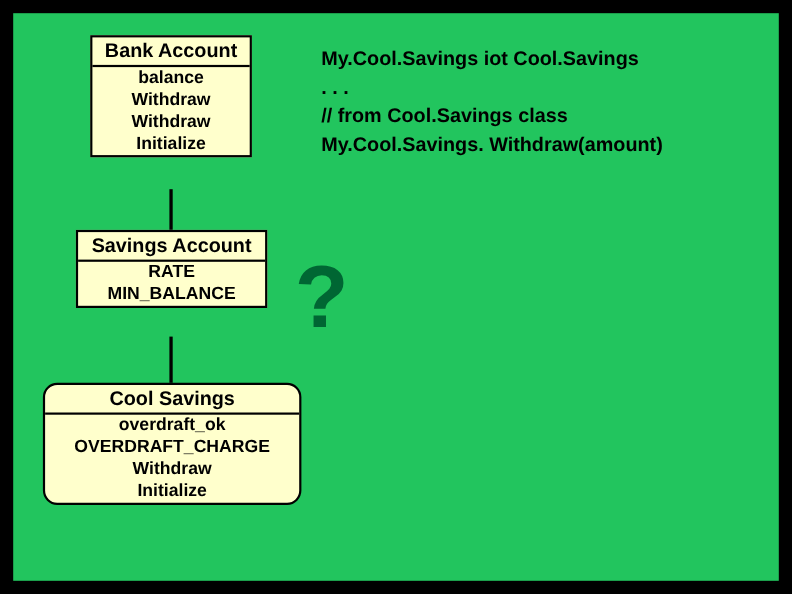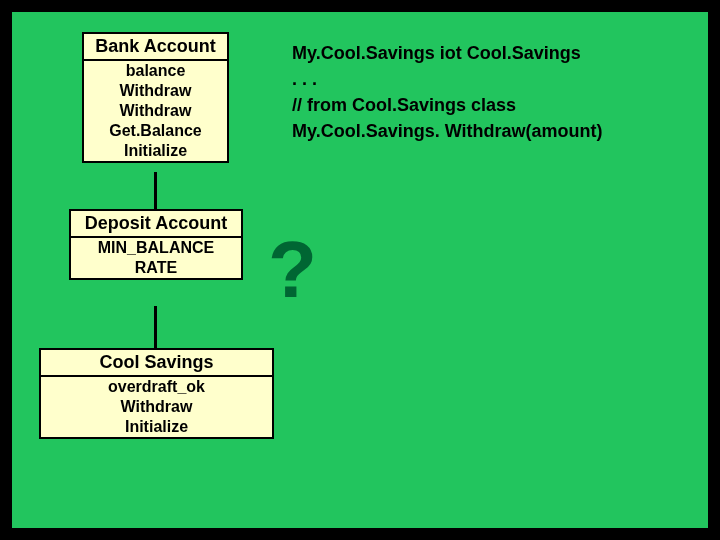--- a/index.html
+++ b/index.html
@@ -59,37 +59,37 @@
 </head>
 <body>
 
 <div class="canvas">
 
   <div class="class-box" style="left:70px; top:20px; width:147px;">
     <div class="title">Bank Account</div>
     <div class="row">balance</div>
     <div class="row">Withdraw</div>
     <div class="row">Withdraw</div>
-    <div class="row">Get.Balance</div>
     <div class="row">Initialize</div>
   </div>
 
   <div class="connector" style="left:142px; top:160px; width:3px; height:37px;"></div>
 
   <div class="class-box" style="left:57px; top:197px; width:174px;">
-    <div class="title">Deposit Account</div>
+    <div class="title">Savings Account</div>
+    <div class="row">RATE</div>
     <div class="row">MIN_BALANCE</div>
-    <div class="row">RATE</div>
   </div>
 
   <div class="connector" style="left:142px; top:294px; width:3px; height:42px;"></div>
 
-  <div class="class-box" style="left:27px; top:336px; width:235px;">
+  <div class="class-box" style="left:27px; top:336px; width:235px;border-radius:13px;">
     <div class="title">Cool Savings</div>
     <div class="row">overdraft_ok</div>
+    <div class="row">OVERDRAFT_CHARGE</div>
     <div class="row">Withdraw</div>
     <div class="row">Initialize</div>
   </div>
 
   <div class="code" style="top:28px;">My.Cool.Savings iot Cool.Savings
 . . .
 // from Cool.Savings class
 My.Cool.Savings. Withdraw(amount)</div>
 
 

